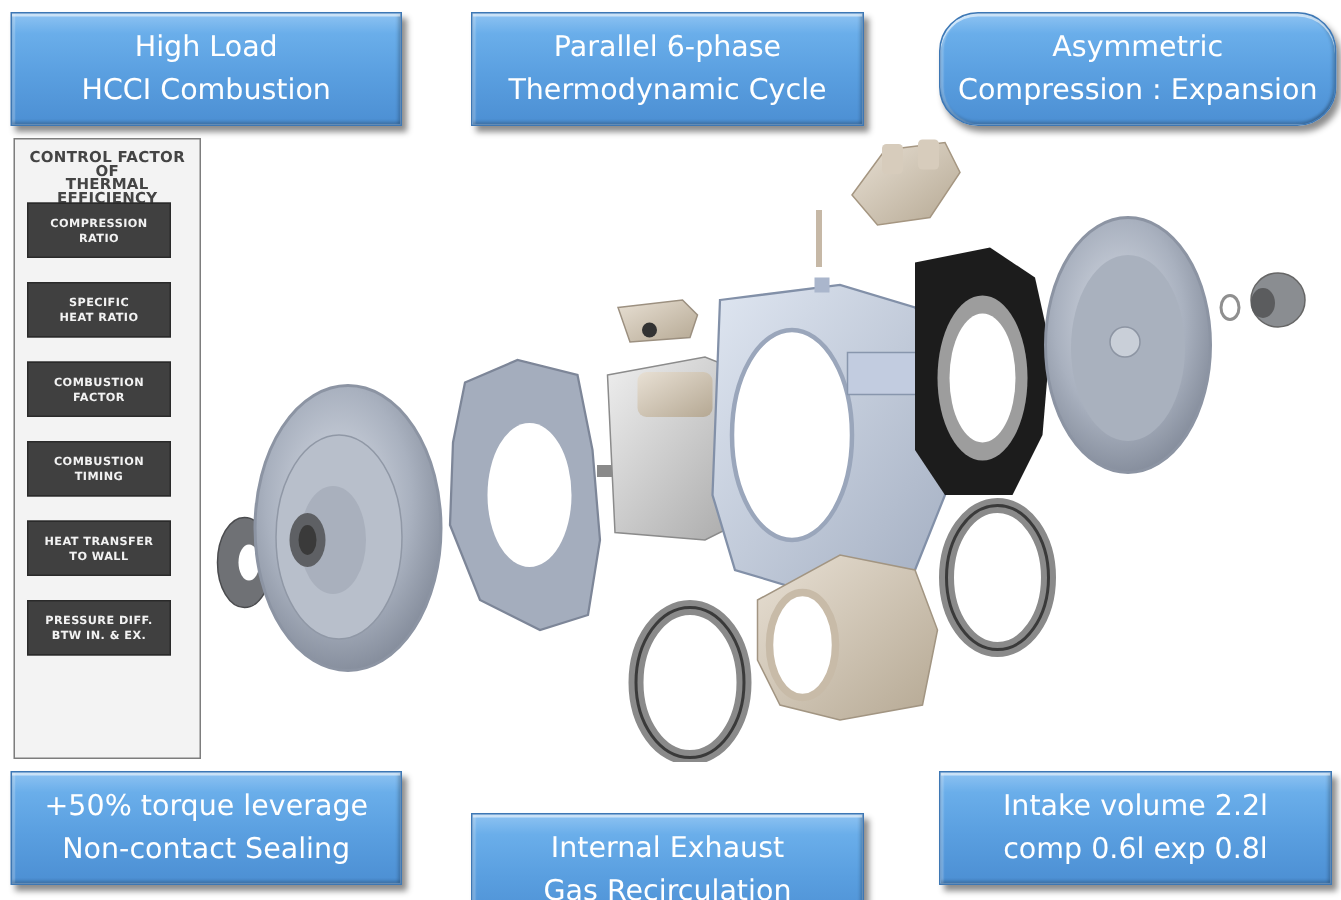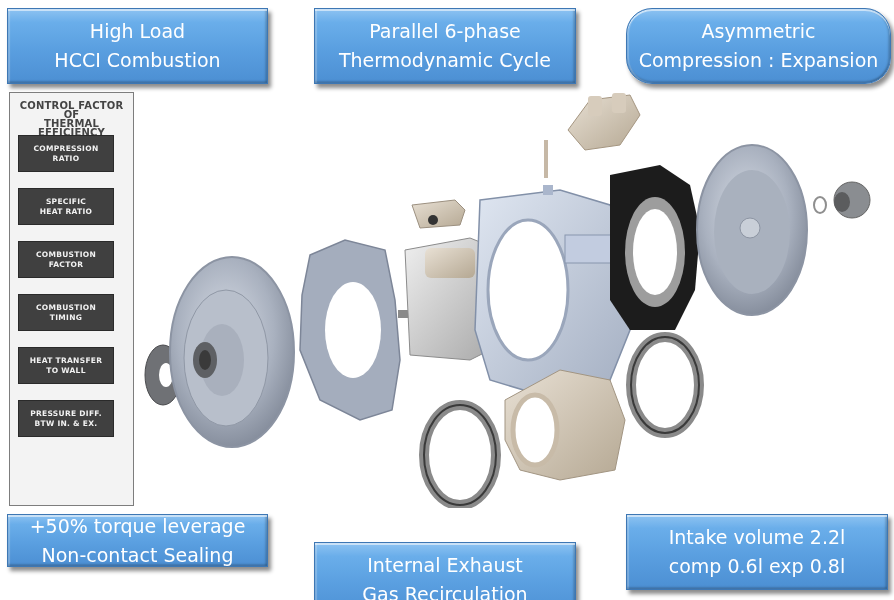--- a/index.html
+++ b/index.html
@@ -9,21 +9,21 @@
       background: linear-gradient(180deg, #8ec3f2 0%, #6aaeea 18%, #5a9fe0 55%, #4c8fd3 100%);
       border:1px solid #3d77b4;
       box-shadow: 3px 4px 4px rgba(0,0,0,0.45), inset 0 2px 0 rgba(255,255,255,0.55), inset 0 -2px 2px rgba(0,0,0,0.18), inset 2px 0 1px rgba(255,255,255,0.25), inset -2px 0 2px rgba(0,0,0,0.15);
       color:#ffffff; text-align:center; display:flex; flex-direction:column; justify-content:center;
       font-family:"DejaVu Sans", sans-serif; font-size:19px; line-height:29px;
     }
     .bluebox span { display:block; white-space:nowrap; }
     #b-tl { left:7px; top:8px; width:261px; height:76px; }
     #b-tc { left:314px; top:8px; width:262px; height:76px; }
     #b-tr { left:626px; top:8px; width:265px; height:76px;border-radius:26px; }
-    #b-bl { left:7px; top:514px; width:261px; height:53px; }
+    #b-bl { left:7px; top:514px; width:261px; height:76px; }
     #b-bc { left:314px; top:542px; width:262px; height:76px; }
     #b-br { left:626px; top:514px; width:262px; height:76px; }
 
     #factor-panel {
       position:absolute; left:9px; top:92px; width:125px; height:414px; box-sizing:border-box;
       background:#f3f3f3; border:1px solid #7d7d7d;
     }
     #factor-title { position:absolute; left:0; top:8px; width:100%; text-align:center; font-family:"DejaVu Sans", sans-serif; font-size:10px; font-weight:bold; color:#444; line-height:9px; letter-spacing:0.2px; }
     #factor-title span { display:block; }
     .factor {

